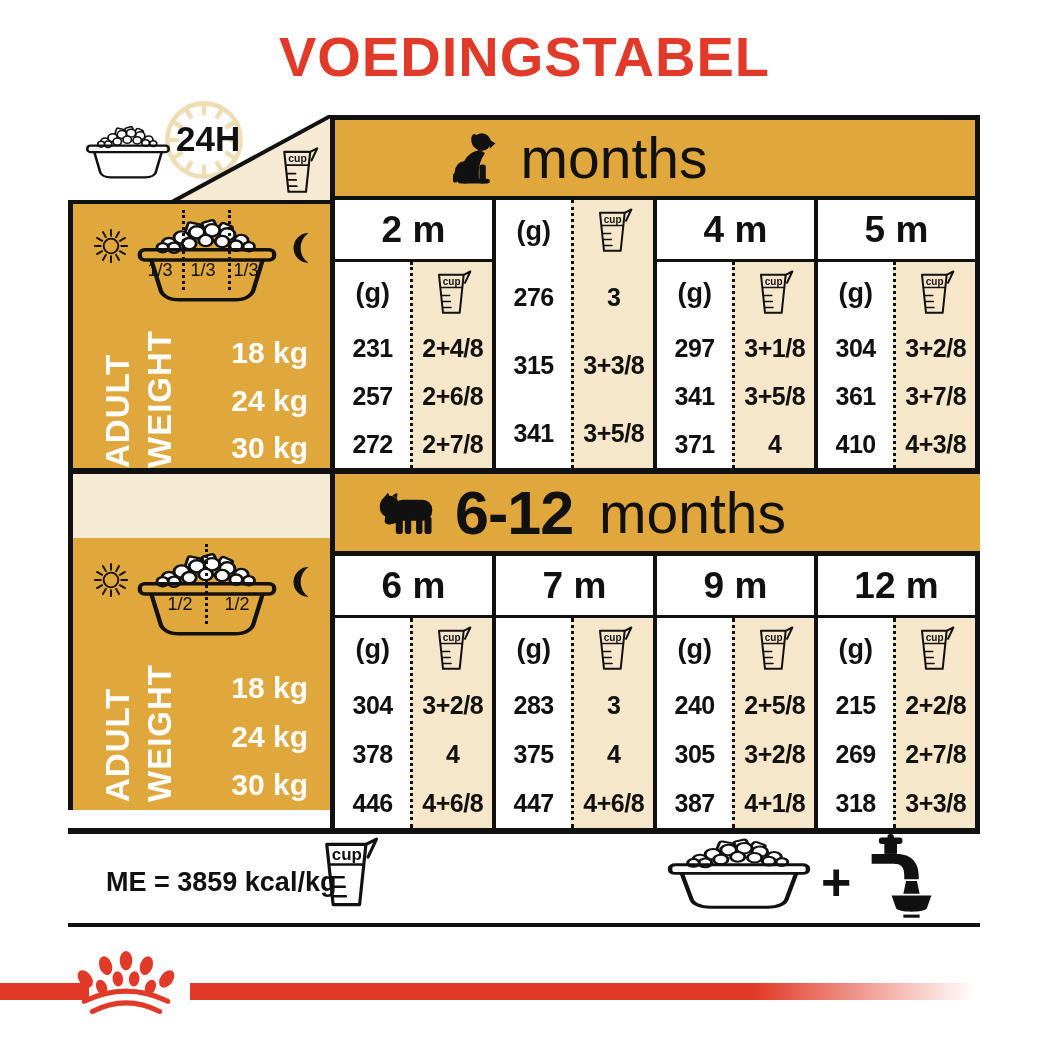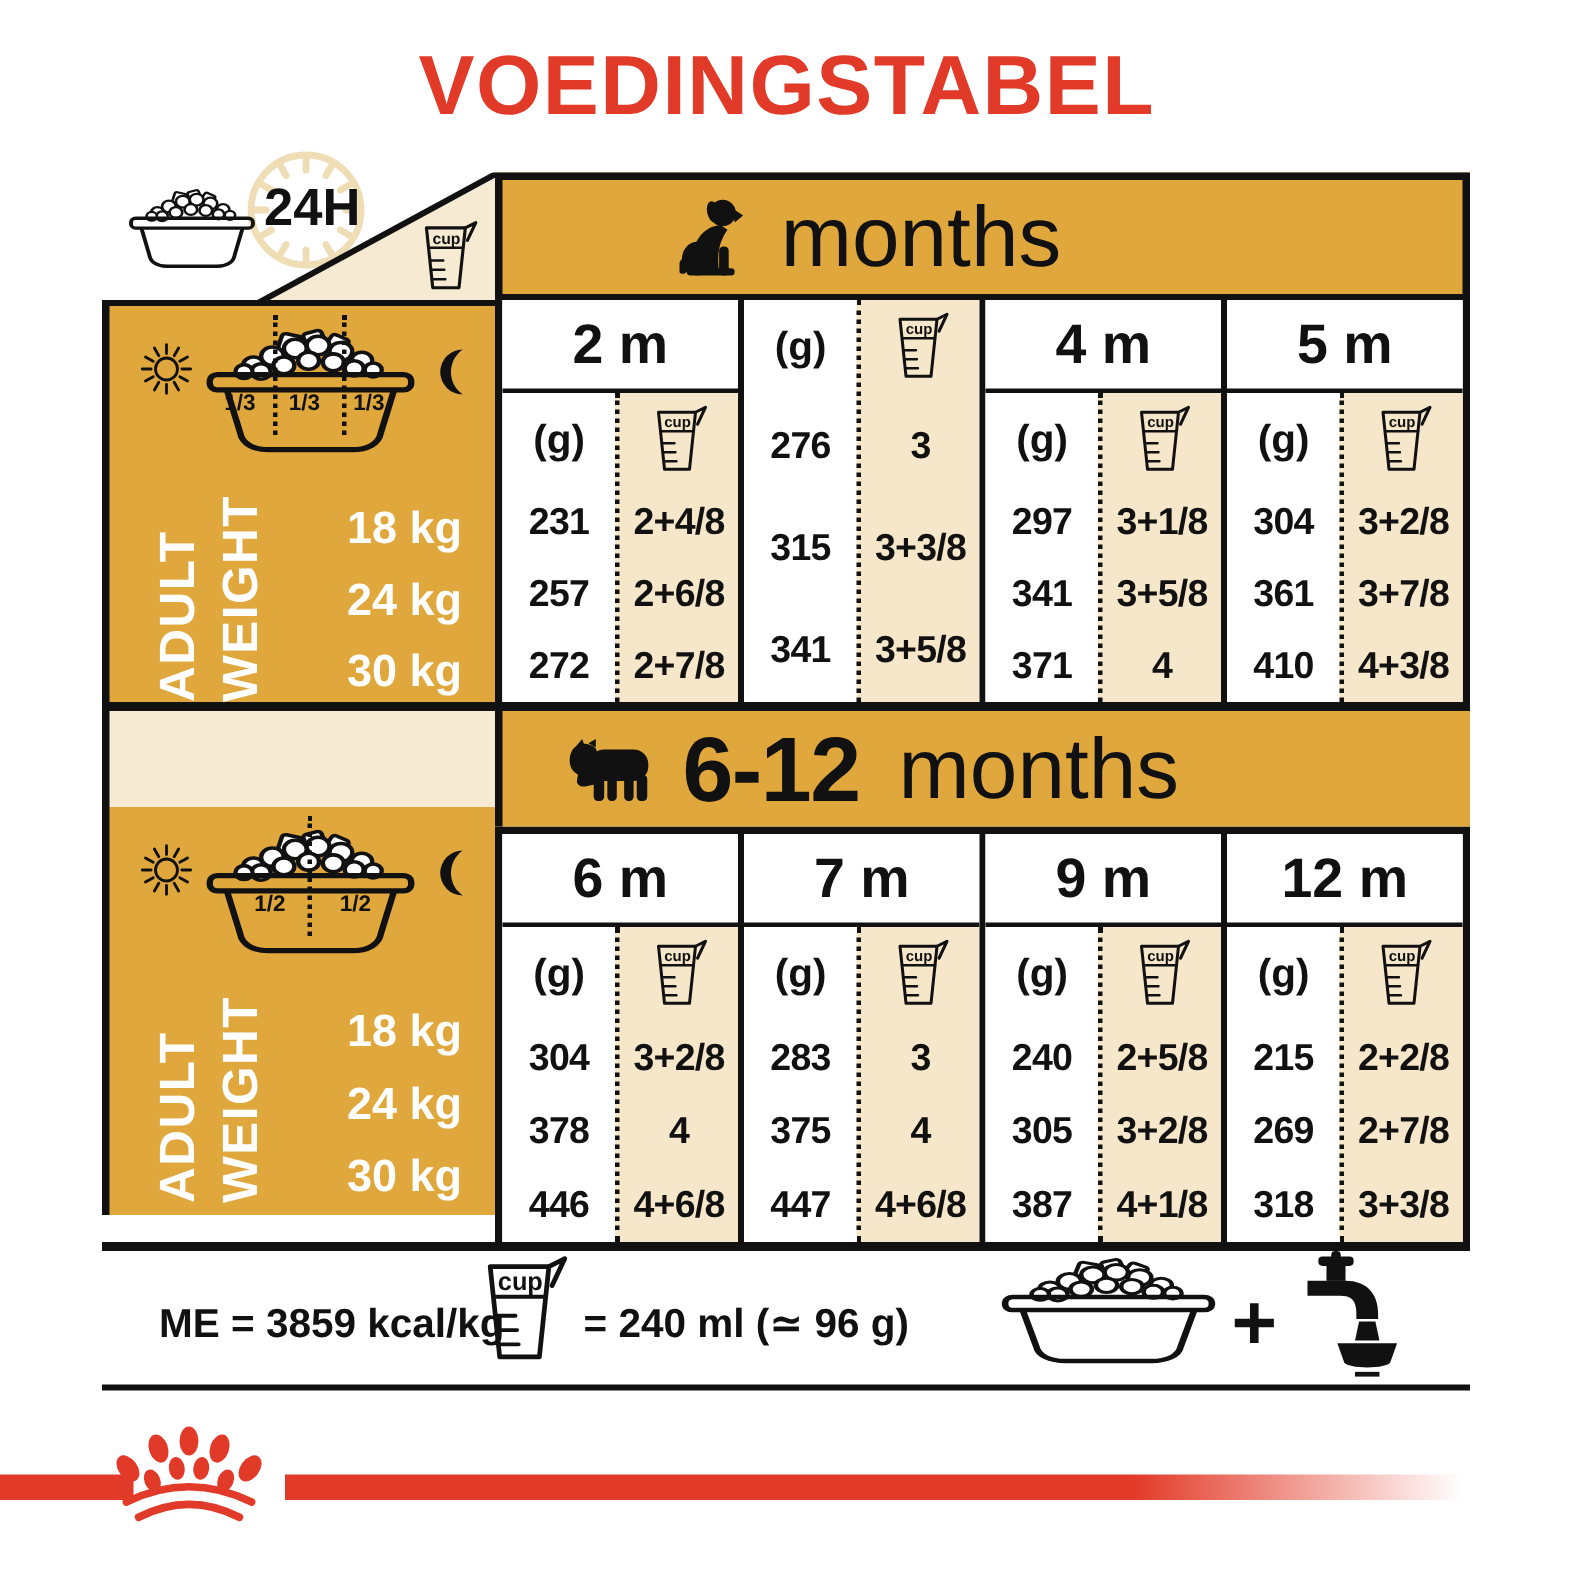--- a/index.html
+++ b/index.html
@@ -50,21 +50,21 @@
   .hdr2{flex:1;background:#E0A73C;border-left:5px solid #111;display:flex;
         align-items:center;justify-content:center;padding-right:150px;gap:20px;}
 
   
   .sun{position:absolute;left:16px;top:20px;}
   .moon{position:absolute;left:212px;top:24px;}
   .bowlwrap{position:absolute;left:58px;top:4px;width:152px;height:102px;}
   .bowlsvg{position:absolute;left:0;top:8px;}
   .dotline{position:absolute;width:0;border-left:3px dotted #111;top:2px;height:80px;}
   .frac{position:absolute;width:40px;top:52px;text-align:center;
-        font-size:15px;font-weight:700;color:#111;}
+        font-size:18px;font-weight:400;color:#111;}
   .rotlbl{position:absolute;left:-4px;top:152px;width:140px;height:84px;
           transform:rotate(-90deg);color:#fff;font-size:33px;font-weight:800;
           line-height:42px;letter-spacing:1px;text-align:left;}
   .wkg{position:absolute;right:22px;width:120px;text-align:right;color:#fff;
        font-size:30px;font-weight:800;}
 
   
   .clock{position:absolute;left:160px;top:96px;}
   .h24{position:absolute;left:176px;top:119px;font-size:35px;font-weight:900;}
   .bowl24{position:absolute;left:82px;top:124px;}
@@ -477,21 +477,20 @@
 
   <div class="footer">
     <span class="me">ME = 3859 kcal/kg</span>
     <svg class="cup-foot" width="64" height="74" viewBox="0 0 60 70">
       <path class="ln" d="M9,7 L46,7 L40,64 L15,64 Z"></path>
         <path class="ln" d="M46,7 L56,2 L48,19"></path>
       <path class="ln2" d="M12,26 L44,26"></path>
         <path class="ln2" d="M13,38 h12 M14,47 h12 M15,56 h12"></path>
       <text x="28" y="22" text-anchor="middle" class="cuptext big">cup</text>
     </svg>
-    <span class="equiv">= 240 ml (≃ 96 g)</span>
     <svg class="bowl-foot" width="156" height="80" viewBox="0 0 120 92" preserveAspectRatio="none">
         <use href="#sym-bowl"></use>
       </svg>
     <span class="plus">+</span>
     <svg class="tap" width="78" height="86" viewBox="0 0 80 95" fill="#111">
       <rect x="20" y="4" width="26" height="7" rx="3"></rect>
       <rect x="29.5" y="0" width="7" height="15" rx="3"></rect>
       <rect x="26" y="10" width="14" height="12"></rect>
       <path d="M12,22 H40 C56,22 64,32 64,46 V50 H48 V46 C48,36 44,33 36,33 H12 Z"></path>
       <path d="M50,52 H62 L65,66 H47 Z"></path>

